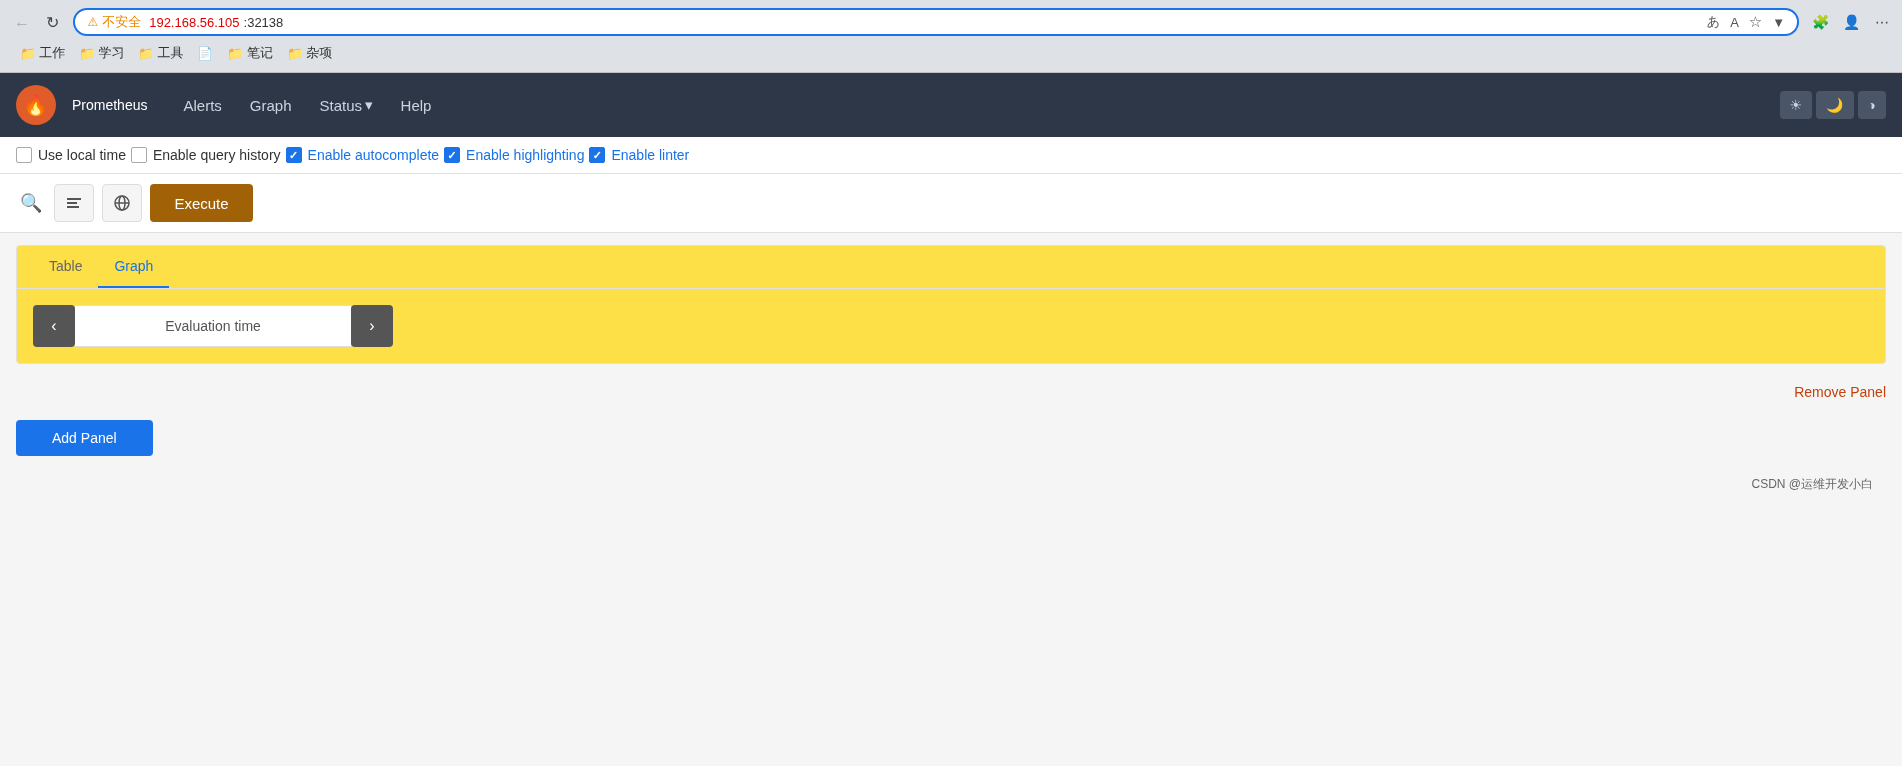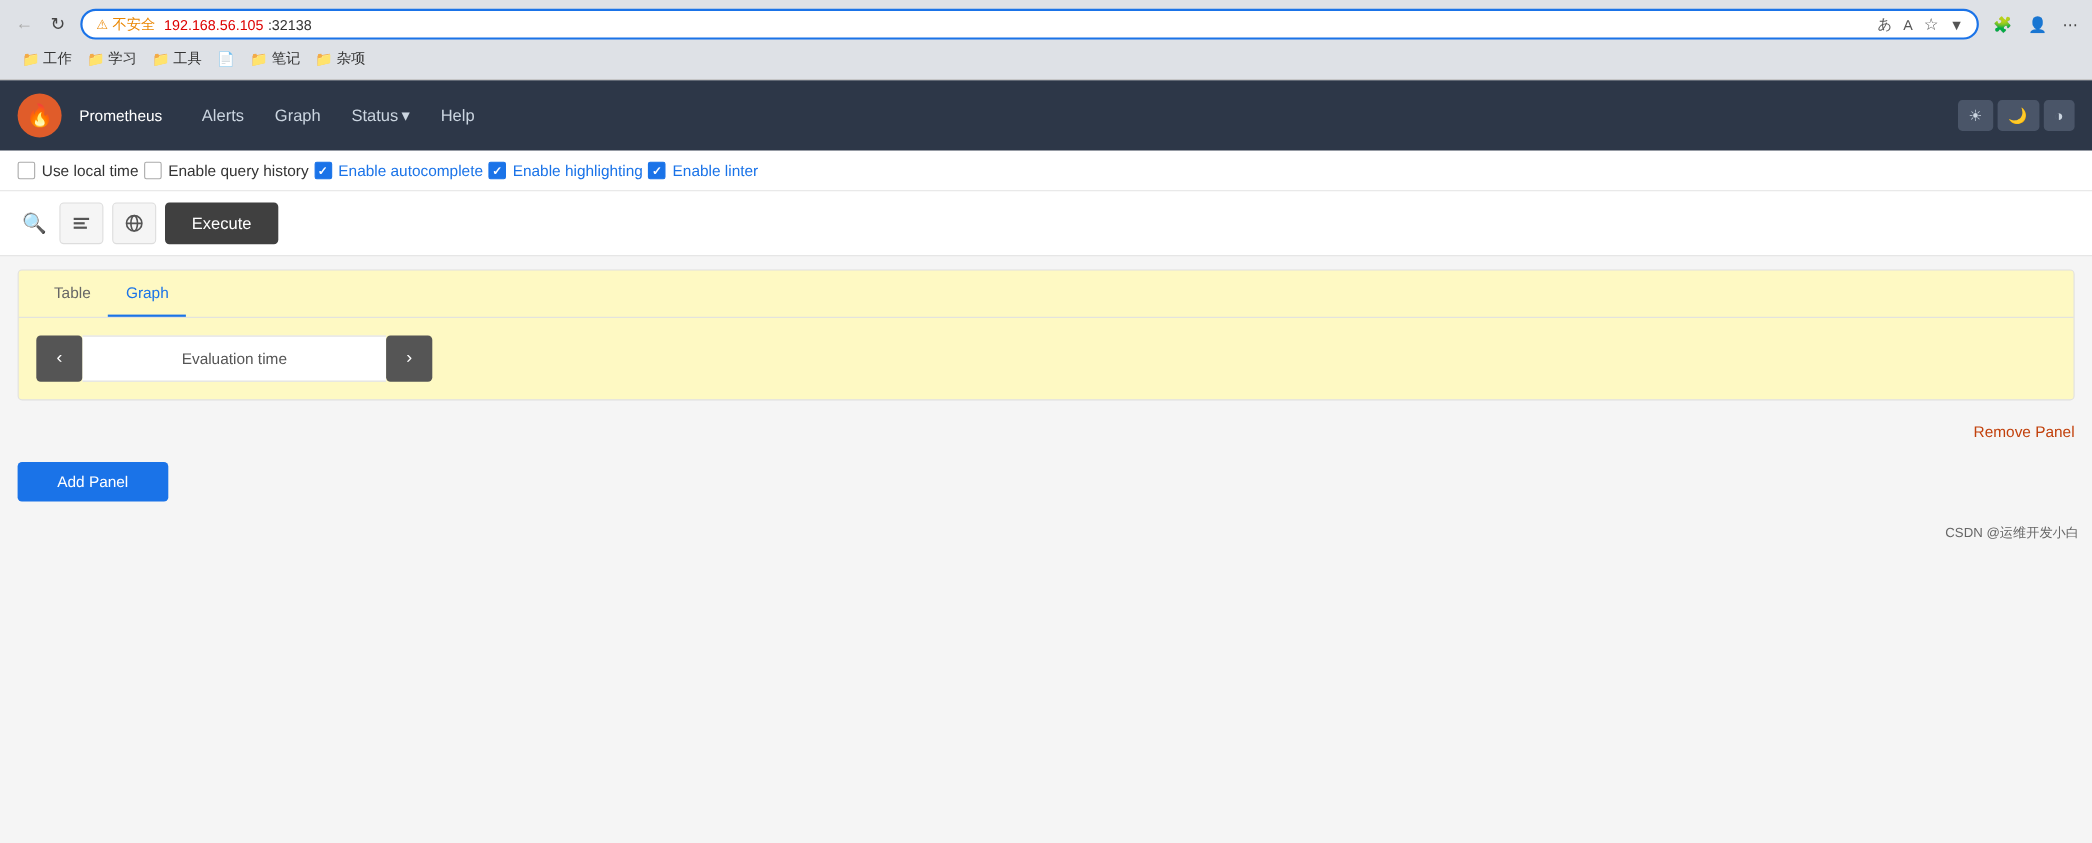--- a/index.html
+++ b/index.html
@@ -39,24 +39,24 @@
     .option-checkbox.checked { background: #1a73e8; border-color: #1a73e8; }
     .option-checkbox.checked::after { content: '✓'; color: white; font-size: 11px; font-weight: bold; }
     .option-label-plain { color: #333; font-size: 14px; }
     .option-label-blue { color: #1a73e8; font-size: 14px; }
 
     
     .query-bar { background: white; padding: 10px 16px; display: flex; align-items: center; gap: 8px; border-bottom: 1px solid #e0e0e0; }
     .query-search-icon { color: #666; font-size: 18px; padding: 4px; }
     .query-input { flex: 1; border: 1px solid #ddd; border-radius: 4px; padding: 8px 12px; font-size: 14px; color: #999; outline: none; height: 38px; }
     .query-btn { background: #f5f5f5; border: 1px solid #ddd; padding: 6px 10px; border-radius: 4px; cursor: pointer; color: #555; font-size: 14px; height: 38px; display: flex; align-items: center; }
-    .execute-btn { background: #404040; color: white; border: none; padding: 8px 24px; border-radius: 4px; cursor: pointer; font-size: 15px; font-weight: 500; height: 38px; }
-
-    
-    .panel-container { background: #fef9c3; margin: 12px 16px; border: 1px solid #e0e0e0; border-radius: 4px; }
+    .execute-btn { background: #a16207; color: white; border: none; padding: 8px 24px; border-radius: 4px; cursor: pointer; font-size: 15px; font-weight: 500; height: 38px; }
+
+    
+    .panel-container { background: #fde047; margin: 12px 16px; border: 1px solid #e0e0e0; border-radius: 4px; }
     .panel-tabs { display: flex; border-bottom: 1px solid #e0e0e0; padding: 0 16px; }
     .panel-tab { padding: 12px 16px; cursor: pointer; font-size: 14px; color: #666; border-bottom: 2px solid transparent; }
     .panel-tab.active { color: #1a73e8; border-bottom: 2px solid #1a73e8; }
     .panel-body { padding: 16px; }
 
     
     .eval-time-bar { display: flex; align-items: center; gap: 0; width: 360px; }
     .eval-arrow-btn { background: #555; border: none; color: white; width: 42px; height: 42px; cursor: pointer; font-size: 16px; display: flex; align-items: center; justify-content: center; border-radius: 4px; }
     .eval-label { flex: 1; text-align: center; background: white; border: 1px solid #ddd; border-left: none; border-right: none; height: 42px; display: flex; align-items: center; justify-content: center; color: #555; font-size: 14px; }
 
@@ -65,21 +65,21 @@
 
     
     .remove-panel-bar { display: flex; justify-content: flex-end; padding: 8px 16px; }
     .remove-panel-link { color: #c2410c; cursor: pointer; font-size: 14px; text-decoration: none; }
 
     
     .add-panel-bar { padding: 12px 16px; }
     .add-panel-btn { background: #1a73e8; color: white; border: none; padding: 10px 36px; border-radius: 4px; cursor: pointer; font-size: 14px; font-weight: 500; }
 
     
-    .footer { text-align: right; padding: 8px 12px; color: #666; font-size: 12px; }
+    .footer { text-align: right; padding: 8px 29px; color: #666; font-size: 12px; }
   </style>
 </head>
 <body>
 
 <div>
   <div class="browser-chrome">
     <div class="browser-toolbar">
       <div class="browser-nav-buttons">
         <button class="browser-nav-btn disabled">←</button>
         <button class="browser-nav-btn">↻</button>

